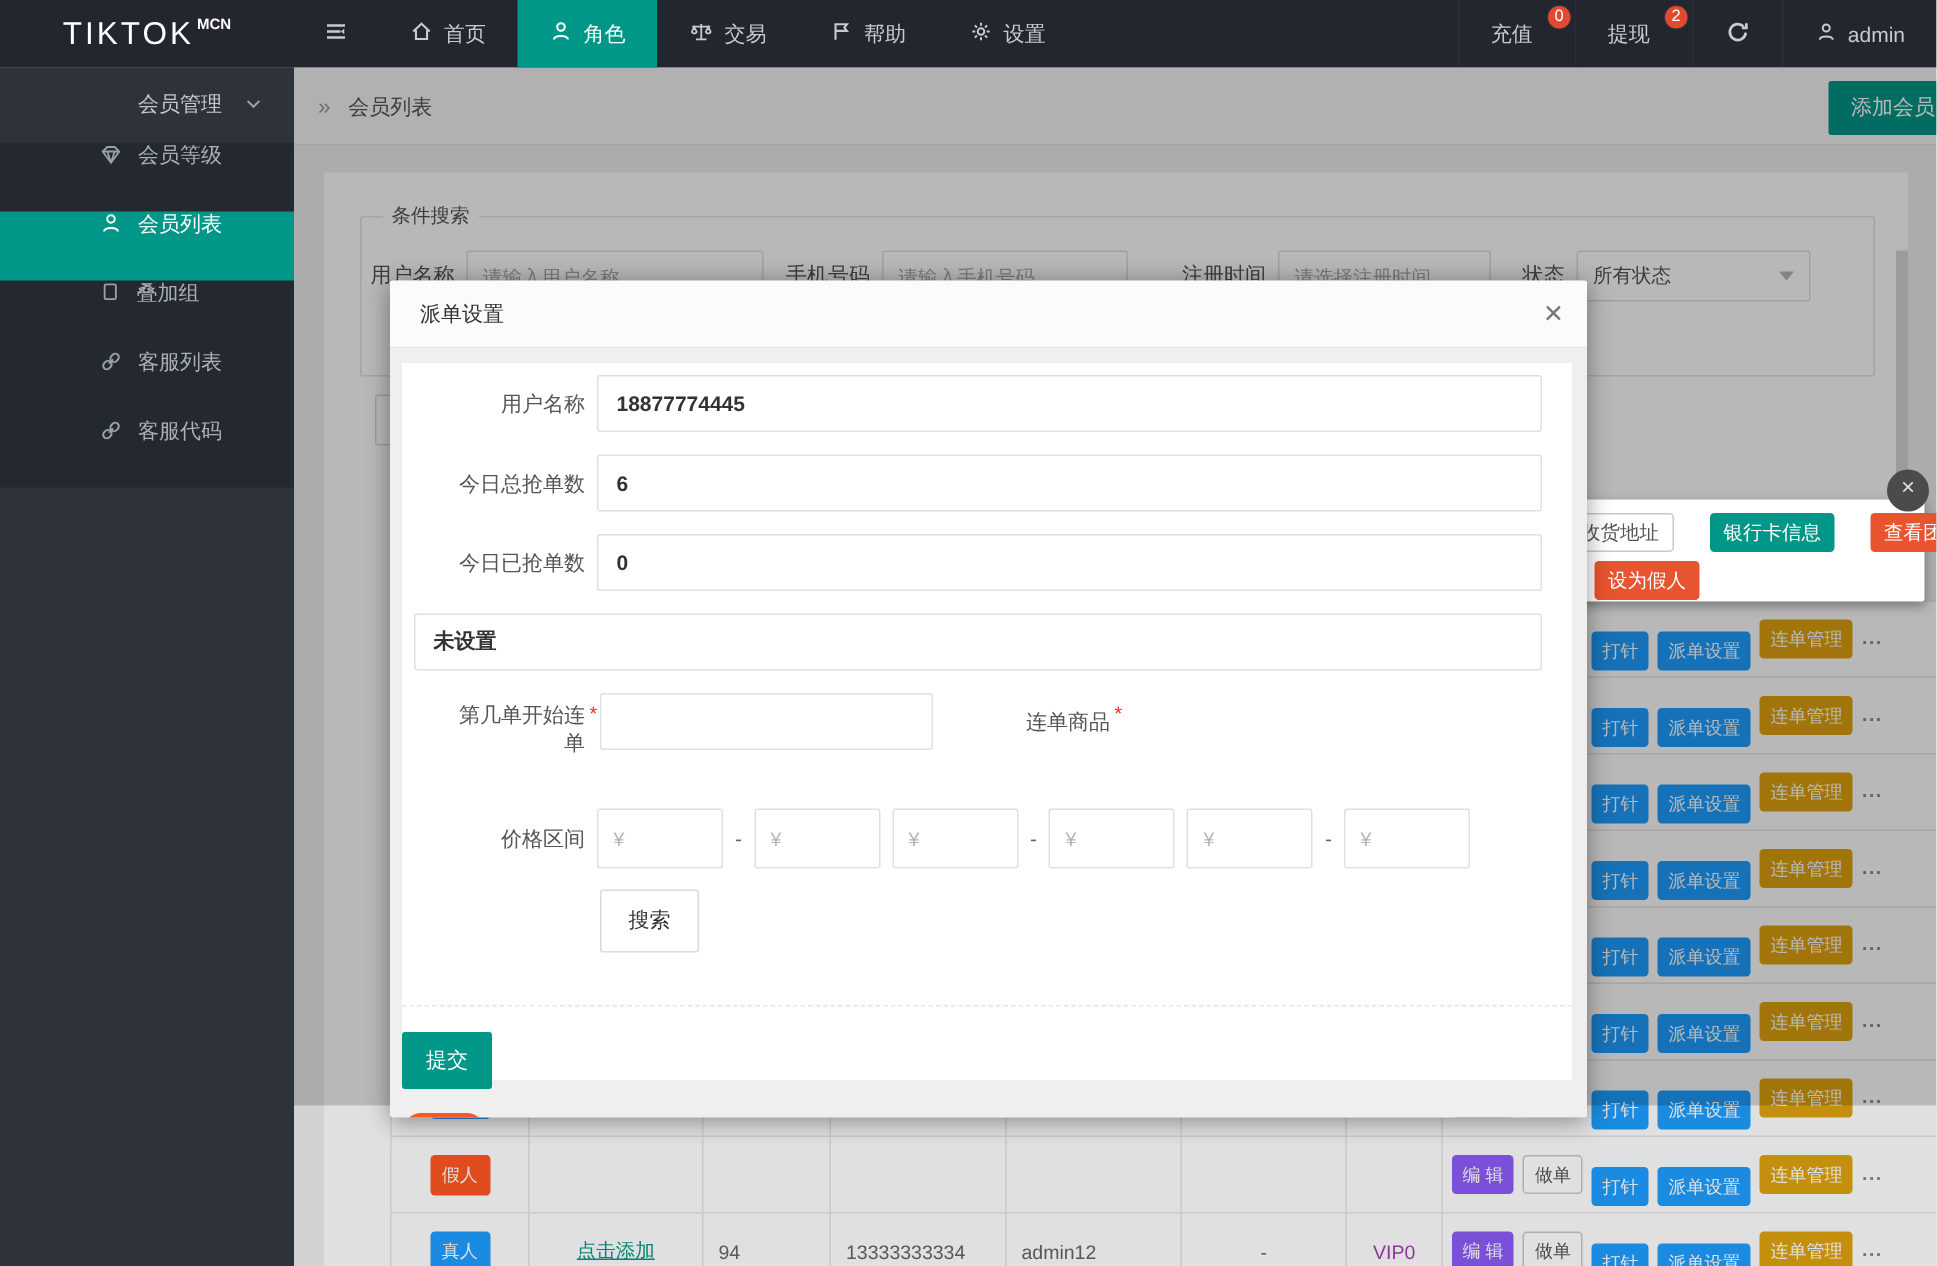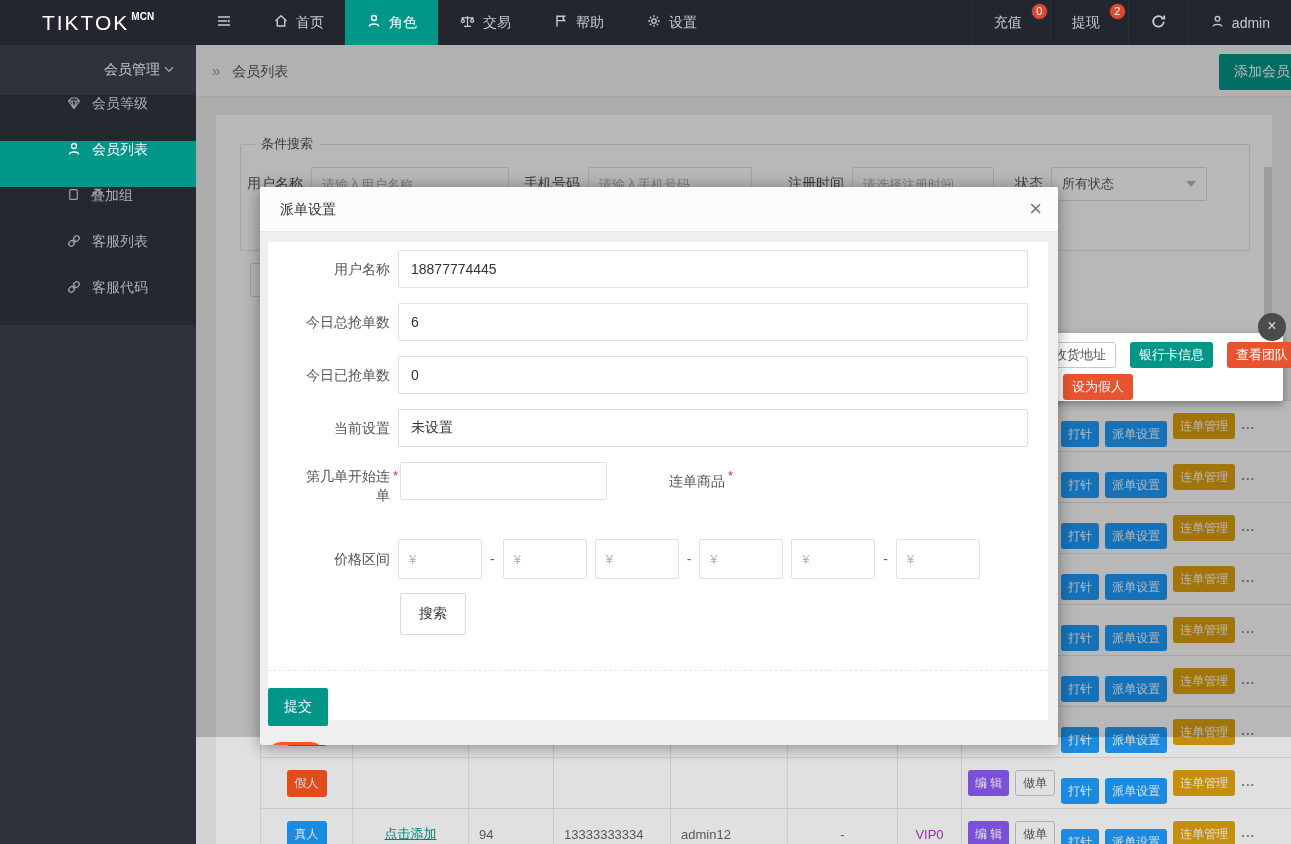--- a/index.html
+++ b/index.html
@@ -84,42 +84,42 @@
 
   .scroll-strip { position:absolute; right:0; top:52px; bottom:0; width:8px; background:#d9d9d9; }
 
   
   .dim-a { position:absolute; left:0; top:0; right:0; height:692px; background:rgba(0,0,0,0.28); z-index:30; }
   .dim-b { position:absolute; left:0; top:692px; right:0; bottom:0; background:rgba(0,0,0,0.12); z-index:30; }
 
   
   .popover { position:absolute; left:840px; top:288px; width:247px; height:68px; background:#fff; z-index:40;
     box-shadow:0 3px 8px rgba(0,0,0,0.35); padding:9px 0 0 8px; border-radius:2px; }
-  .pop-row1 { display:flex; gap:14px; }
+  .pop-row1 { display:flex; gap:24px; }
   .pbtn { height:26px; line-height:26px; padding:0 9px; border:none; border-radius:3px; color:#fff; font-size:13px; cursor:pointer; white-space:nowrap; }
   .pbtn.plain { background:#fff; color:#555; border:1px solid #c9c9c9; line-height:24px; }
   .pbtn.teal { background:#009688; }
   .pbtn.orange { background:#E8542F; }
   .pop-row2 { margin:6px 0 0 19px; }
   .pop-close { position:absolute; left:1062px; top:268px; width:28px; height:28px; border-radius:50%;
     background:#4B4B4B; color:#ddd; z-index:41; text-align:center; line-height:26px; font-size:16px; cursor:pointer; }
 
   
   .modal { position:absolute; left:260px; top:187px; width:798px; height:558px; background:#efefef; z-index:60;
     border-radius:2px; box-shadow:0 2px 16px rgba(0,0,0,0.4); overflow:hidden; }
   .m-head { height:45px; background:#fbfbfb; border-bottom:1px solid #e8e8e8; position:relative; }
   .m-title { line-height:45px; padding-left:20px; font-size:14px; color:#333; }
   .m-close { position:absolute; right:16px; top:0; line-height:43px; font-size:22px; color:#777; cursor:pointer; }
   .m-card { position:absolute; left:8px; right:10px; top:55px; bottom:25px; background:#fff; padding-top:8px; }
   .f-row { display:flex; align-items:flex-start; margin-bottom:15px; }
   .lab { width:122px; text-align:right; line-height:38px; color:#555; font-size:14px; flex:0 0 auto; }
   .lab.wrap { line-height:19px; padding-top:5px; }
   .req { color:#f22; margin:6px 0 0 3px; font-size:13px; flex:0 0 auto; }
   .f-input { flex:1; height:38px; border:1px solid #e0e0e0; border-radius:2px; padding:0 12px; font-size:14px;
-    color:#333; margin:0 20px 0 8px; }
+    color:#333; margin:0 20px 0 8px;font-weight:bold; }
   .f-input.small { flex:0 0 193px; margin:0 0 0 2px; }
   .inline-lab { line-height:38px; color:#555; font-size:14px; margin-left:62px; }
   .price-input { width:84px; height:40px; border:1px solid #e0e0e0; border-radius:2px; padding:0 10px; font-size:13px; color:#333; }
   .price-input::placeholder { color:#b5b5b5; }
   .dash { line-height:40px; color:#666; margin:0 8px; }
   .pgap { width:8px; }
   .m-search { margin:14px 0 0 132px; width:66px; height:42px; background:#fff; border:1px solid #d9d9d9;
     border-radius:2px; font-size:14px; color:#333; cursor:pointer; }
   .m-divider { border-top:1px dashed #e5e5e5; margin-top:35px; }
   .m-foot { display:flex; justify-content:center; gap:16px; margin-top:17px;flex-direction:column; }
@@ -193,21 +193,21 @@
       <span><svg width="15" height="15" viewBox="0 0 16 16" fill="none" stroke-width="1.4">
             <circle cx="8" cy="5" r="2.5"></circle>
             <path d="M3.4 13.4c0-3.2 9.2-3.2 9.2 0"></path>
           </svg></span>
       <span>admin</span>
     </div>
   </div>
 </div>
 
 <div class="sidebar">
-  <div class="side-group" style="padding-left:92px;margin-left:12px;">
+  <div class="side-group" style="padding-left:92px;">
     <span>会员管理</span>
     <span class="chev"><svg width="14" height="14" viewBox="0 0 16 16" fill="none" stroke="#9aa0a8" stroke-width="1.6">
           <path d="M3.5 6l4.5 4.5L12.5 6"></path>
         </svg></span>
   </div>
   <div class="side-menu">
     <div class="side-item">
       <span><svg width="16" height="16" viewBox="0 0 16 16" fill="none" stroke-width="1.2">
             <path d="M2.5 6 5.5 3h5l3 3L8 13.5zM2.5 6h11M8 13.5 5.6 6M8 13.5 10.4 6"></path>
           </svg></span>
@@ -436,21 +436,20 @@
     </div>
     <div class="f-row">
       <div class="lab">今日总抢单数</div>
       <input class="f-input" value="6" style="">
     </div>
     <div class="f-row">
       <div class="lab">今日已抢单数</div>
       <input class="f-input" value="0" style="">
     </div>
     <div class="f-row">
-      <div class="lab">当前设置</div>
       <input class="f-input" value="未设置" style="">
     </div>
     <div class="f-row" style="margin-bottom:34px;">
       <div class="lab wrap" style="padding-left:26px;">第几单开始连单</div>
       <span class="req">*</span>
       <input class="f-input small" style="">
       <span class="inline-lab">连单商品</span>
       <span class="req">*</span>
     </div>
     <div class="f-row" style="margin-bottom:0;">

